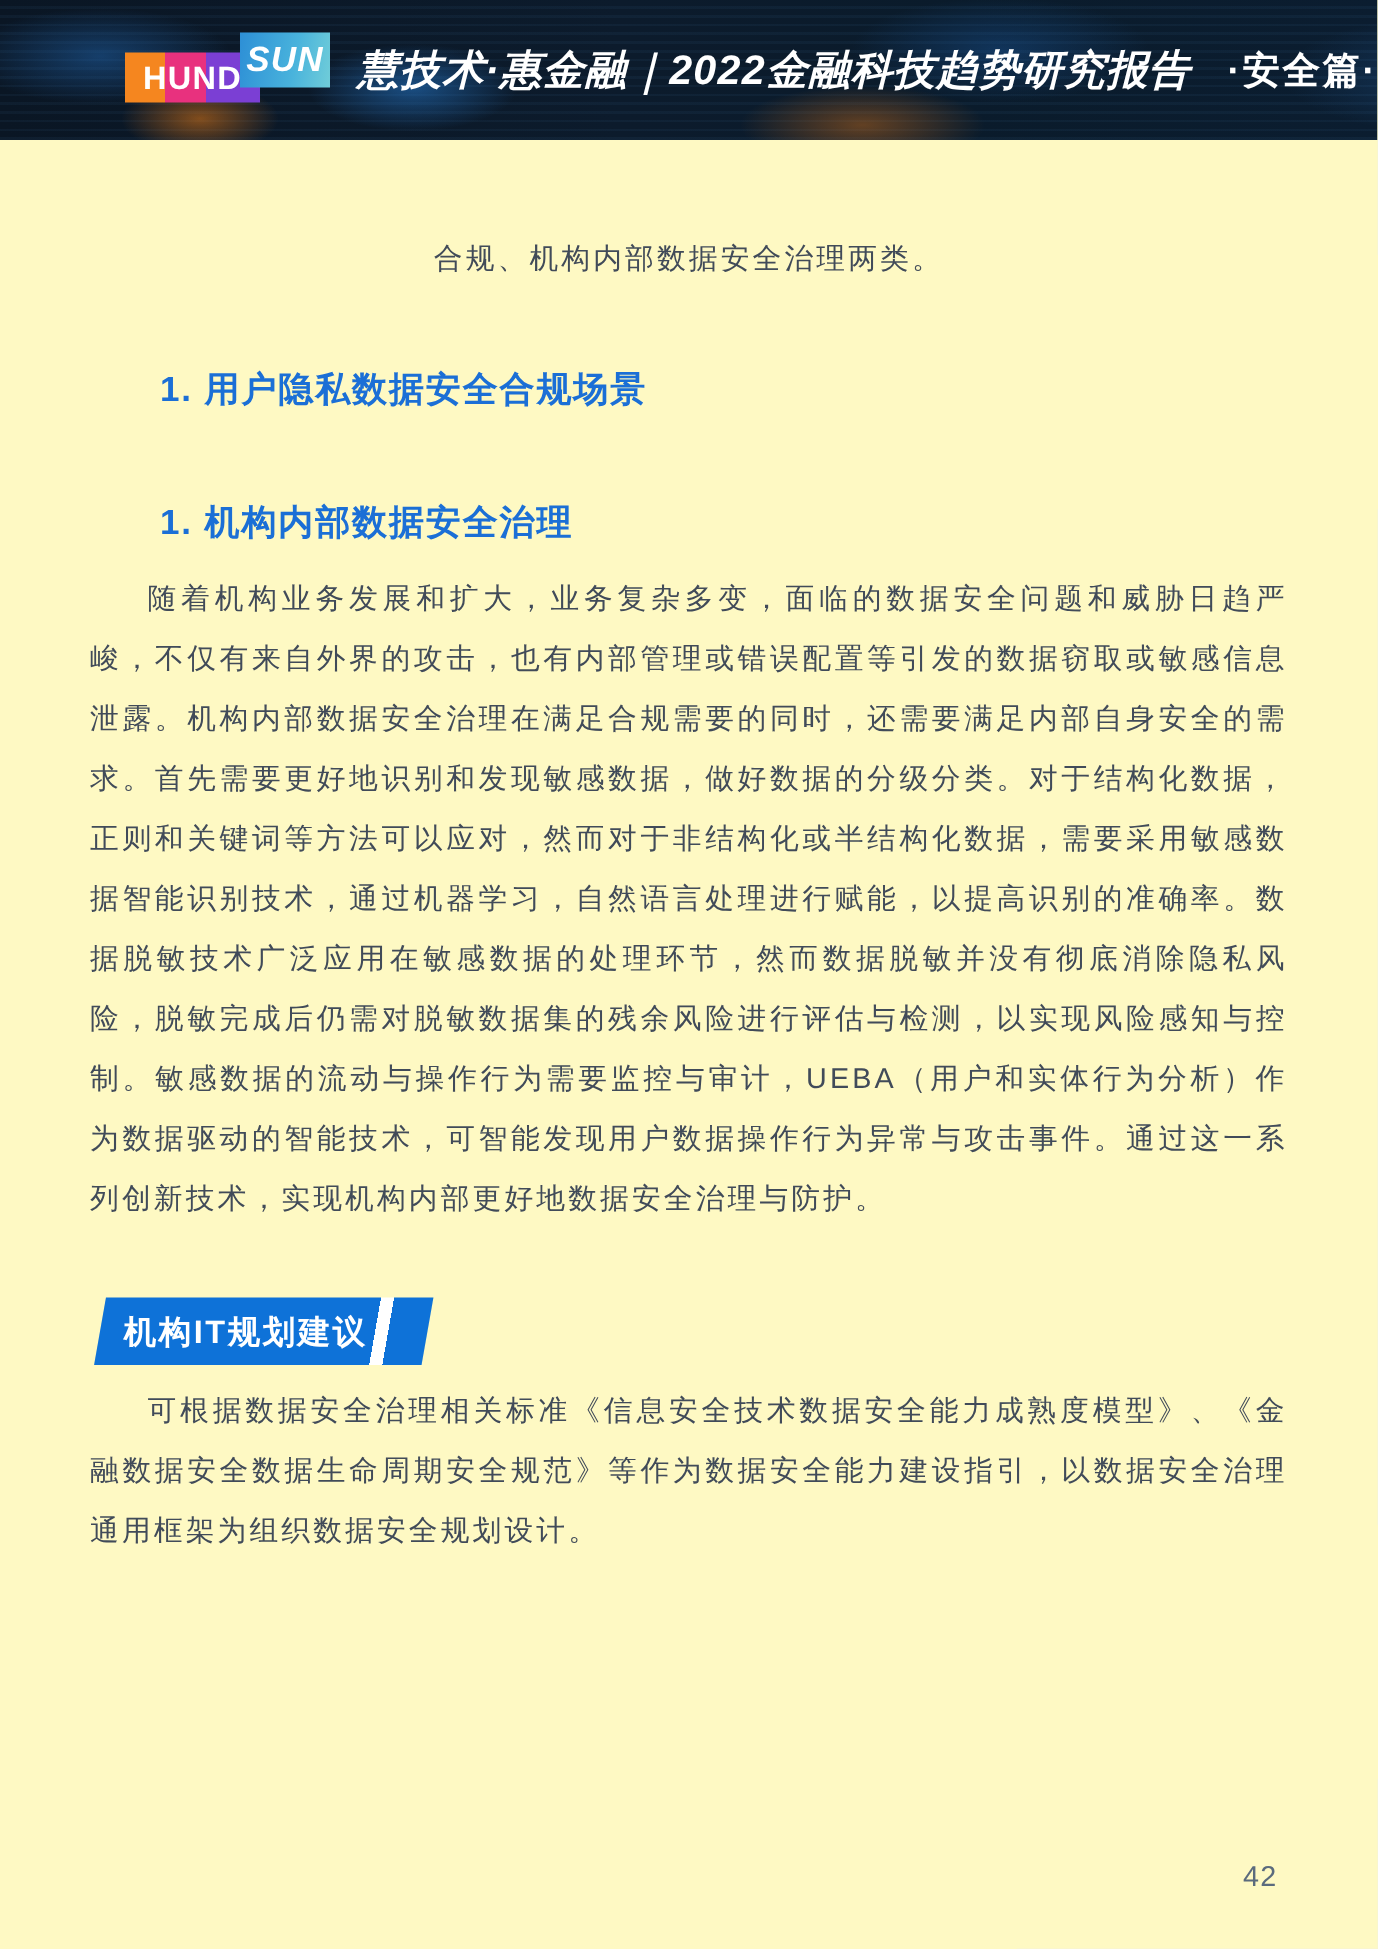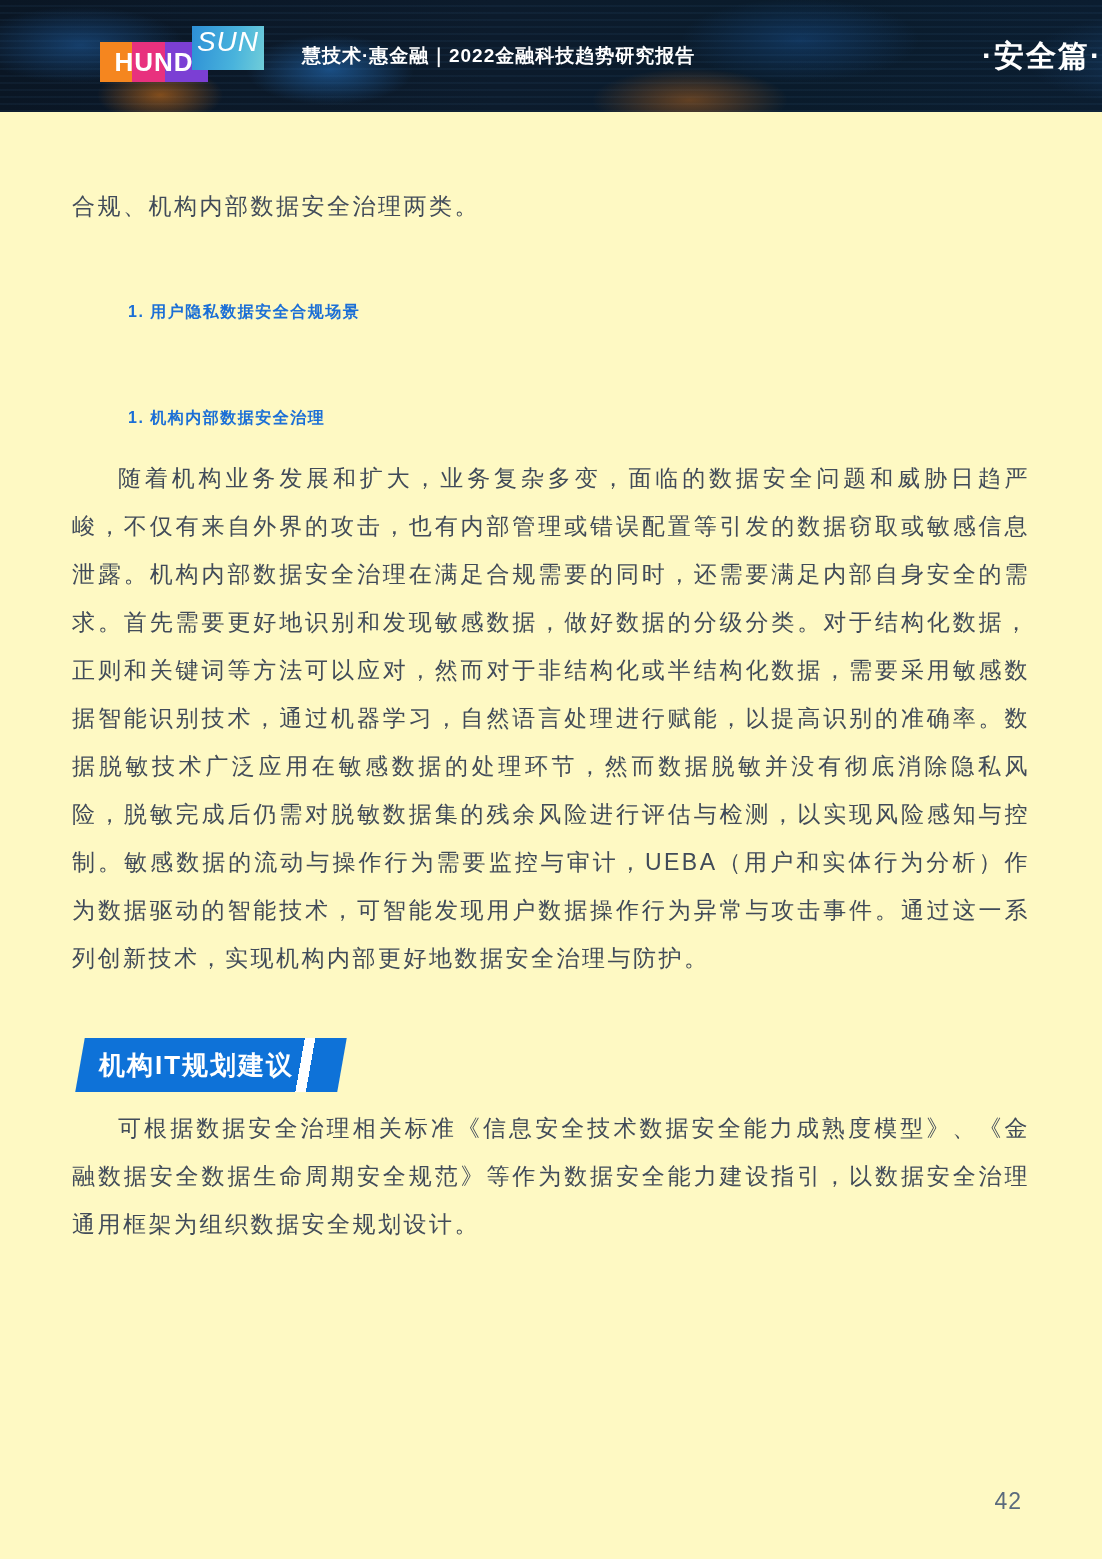--- a/index.html
+++ b/index.html
@@ -34,45 +34,45 @@
   }
   .logo-hund{
     position:absolute;left:0;top:22px;width:108px;height:40px;
     background:linear-gradient(90deg,#f5861f 0%,#f5861f 30%,#e8317e 30%,#e8317e 60%,#7b3fd4 60%,#7b3fd4 100%);
     color:#ffffff;font-weight:bold;font-size:26px;letter-spacing:1px;
     display:flex;align-items:center;justify-content:center;
   }
   .logo-sun{
     position:absolute;left:92px;top:6px;width:72px;height:44px;
     background:linear-gradient(100deg,#2d8fd6 0%,#49b3dc 60%,#70cdd9 100%);
-    color:#ffffff;font-weight:normal;font-size:28px;font-style:italic;letter-spacing:1px;
-    display:flex;align-items:flex-start;justify-content:center;
+    color:#ffffff;font-weight:bold;font-size:28px;font-style:italic;letter-spacing:1px;
+    display:flex;align-items:center;justify-content:center;
   }
   .header-title{
-    color:#ffffff;font-weight:bold;font-size:19px;
-    margin-left:32px;letter-spacing:1px;white-space:nowrap;
+    color:#ffffff;font-weight:bold;font-size:33px;
+    margin-left:16px;letter-spacing:1px;white-space:nowrap;font-style:italic;
   }
   .header-section{
     color:#ffffff;font-weight:bold;font-size:30px;
     margin-left:auto;letter-spacing:2px;white-space:nowrap;
   }
   
   .body{
     padding:70px 72px 0 72px;
     color:#414b59;
     font-size:23px;
     line-height:48px;
     letter-spacing:2.5px;
   }
-  .intro{margin:0;}
+  .intro{margin:0;text-align:center;}
   .sec-heading{
     margin:58px 0 0 56px;
     color:#1b6fd6;
     font-weight:bold;
-    font-size:16px;
+    font-size:28px;
     letter-spacing:1.5px;
   }
   .para{
     margin:12px 0 0 0;
     text-indent:2em;
     text-align:justify;
   }
   
   .ribbon-wrap{margin:56px 0 0 8px;height:54px;}
   .ribbon{

